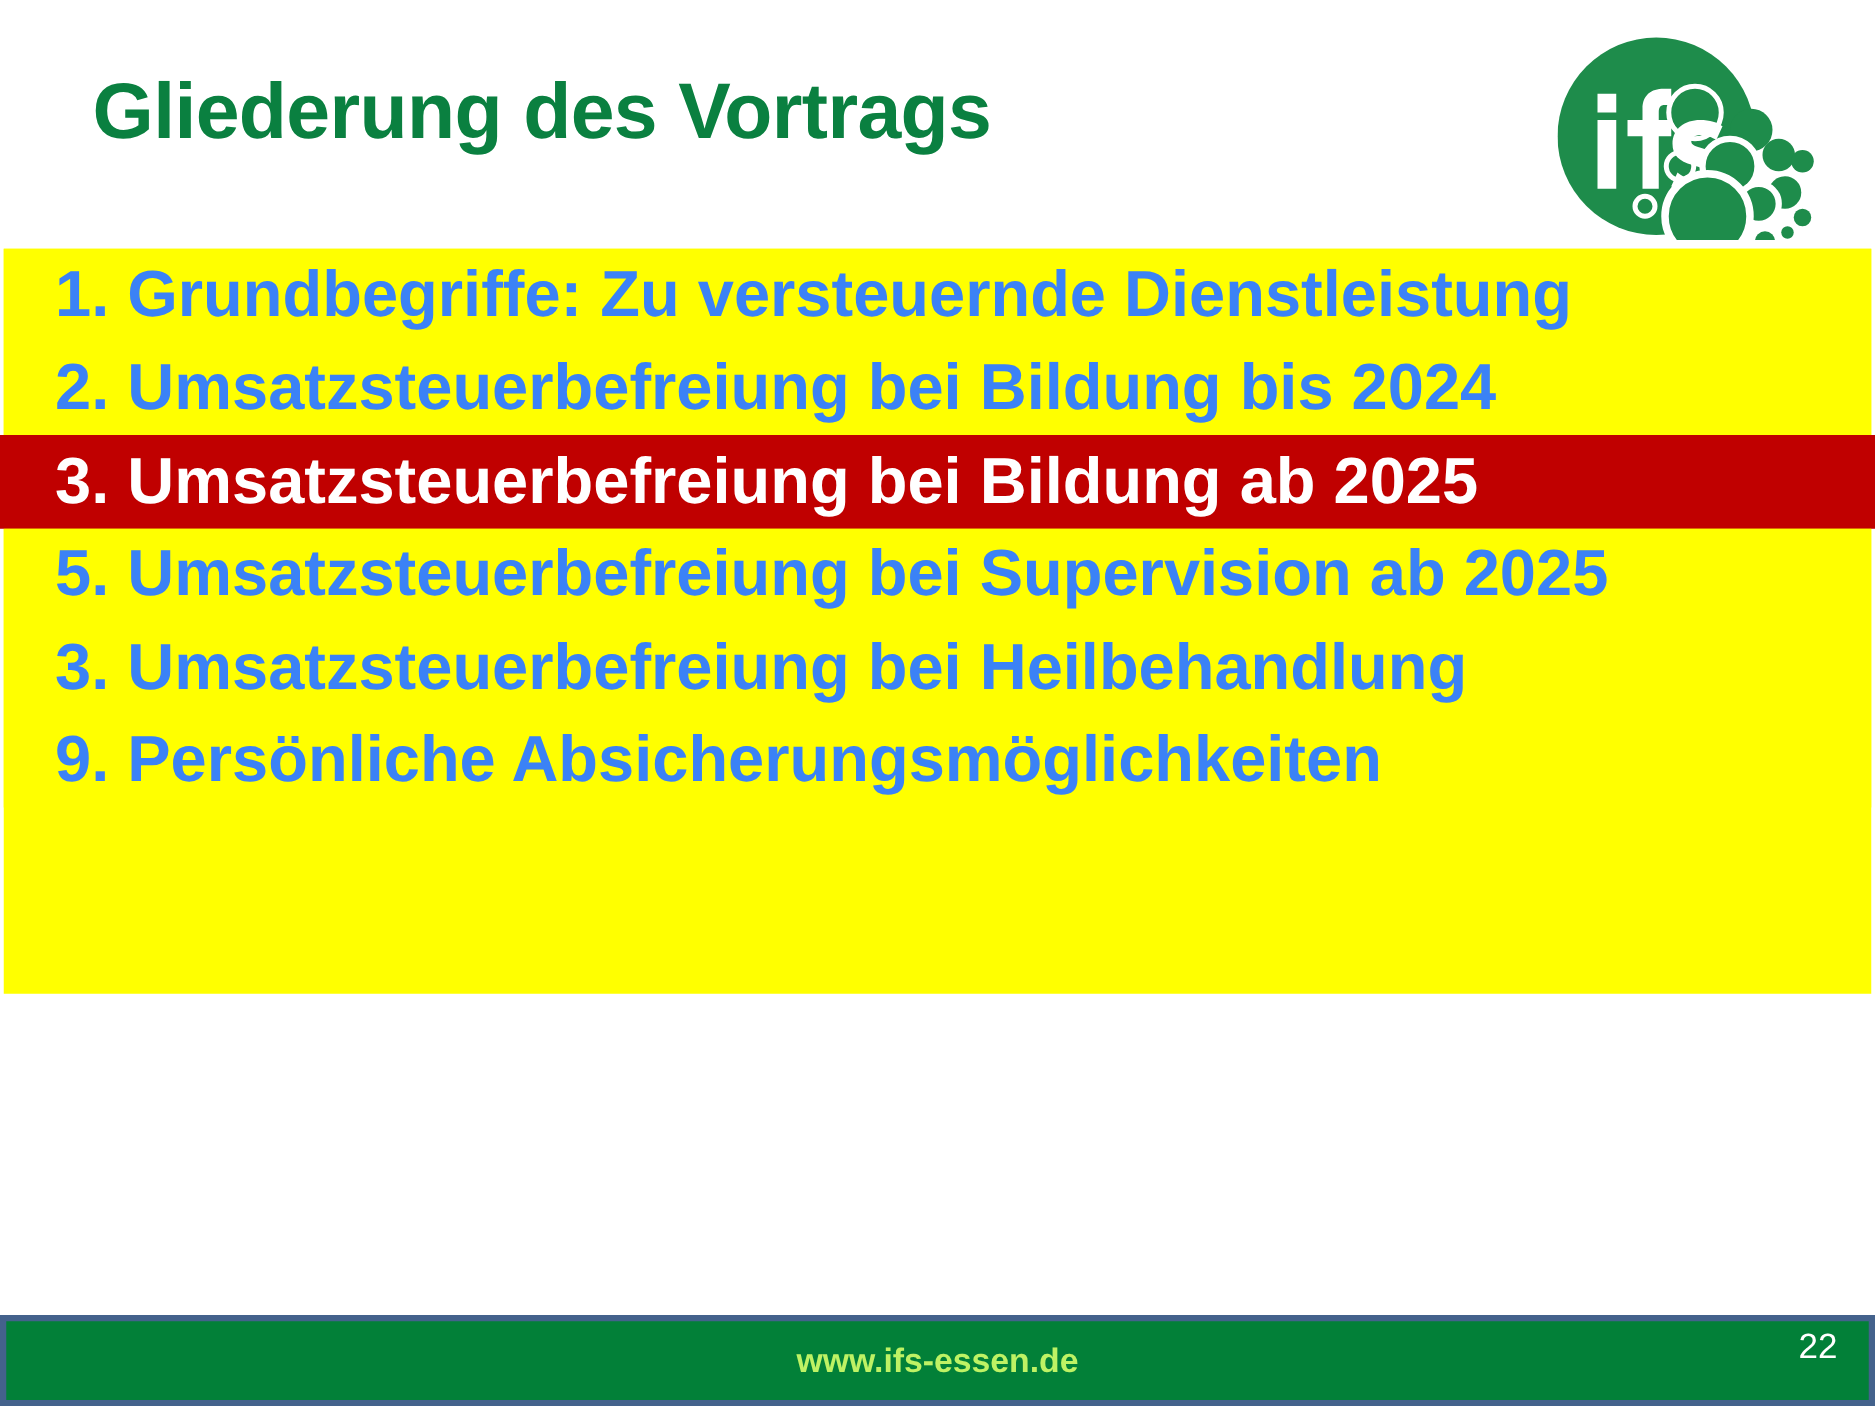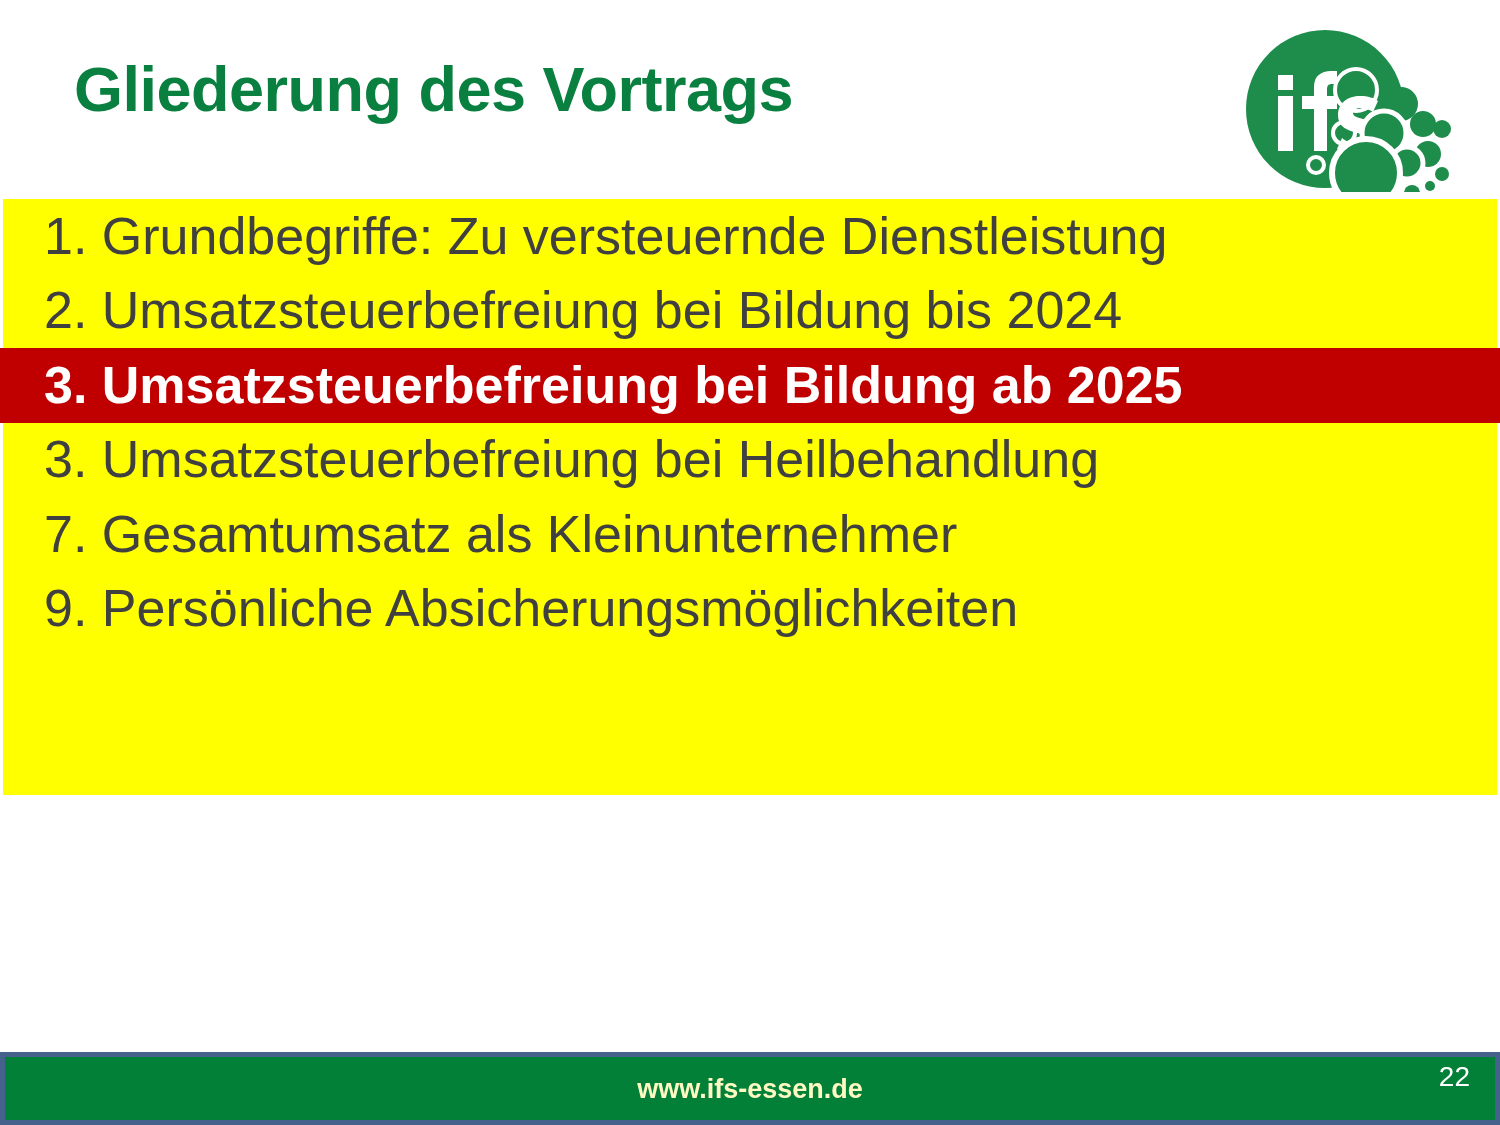--- a/index.html
+++ b/index.html
@@ -77,22 +77,22 @@
   }
   .agenda-text {
     position: relative;
     z-index: 2;
     padding-left: 44px;
     font-size: 52px;
     line-height: 1.02;
     white-space: nowrap;
   }
   .agenda-row.normal .agenda-text {
-    color: #404040;
-    font-weight: normal;
+    color: #3b82f6;
+    font-weight: bold;
   }
   .agenda-row.highlight .agenda-text {
     color: #FFFFFF;
     font-weight: bold;
     text-align: center;
   }
 
   
   #agenda-yellow-base {
     position: absolute;
@@ -126,21 +126,21 @@
     background: #00843D;
     background: #028038;
   }
   #footer-url {
     position: absolute;
     left: 0;
     right: 0;
     top: 50%;
     transform: translateY(-50%);
     text-align: center;
-    color: #fef9c3;
+    color: #bef264;
     font-size: 27px;
     font-weight: bold;
   }
   #page-number {
     position: absolute;
     right: 25px;
     top: 4px;
     color: #ffffff;
     font-size: 28px;
     font-weight: normal;
@@ -199,30 +199,30 @@
         <div class="row-bg"></div>
         <div class="agenda-text">2. Umsatzsteuerbefreiung bei Bildung bis 2024</div>
       </div>
 
       <div class="agenda-row highlight">
         <div class="row-bg"></div>
         <div class="agenda-text">3. Umsatzsteuerbefreiung bei Bildung ab 2025</div>
       </div>
 
 
+      <div class="agenda-row normal">
+        <div class="row-bg"></div>
+        <div class="agenda-text">5. Umsatzsteuerbefreiung bei Supervision ab 2025</div>
+      </div>
 
       <div class="agenda-row normal">
         <div class="row-bg"></div>
         <div class="agenda-text">3. Umsatzsteuerbefreiung bei Heilbehandlung</div>
       </div>
 
-      <div class="agenda-row normal">
-        <div class="row-bg"></div>
-        <div class="agenda-text">7. Gesamtumsatz als Kleinunternehmer</div>
-      </div>
 
       <div class="agenda-row normal">
         <div class="row-bg"></div>
         <div class="agenda-text">9. Persönliche Absicherungsmöglichkeiten</div>
       </div>
 
     </div>
   </div>
 
   <div id="footer">

